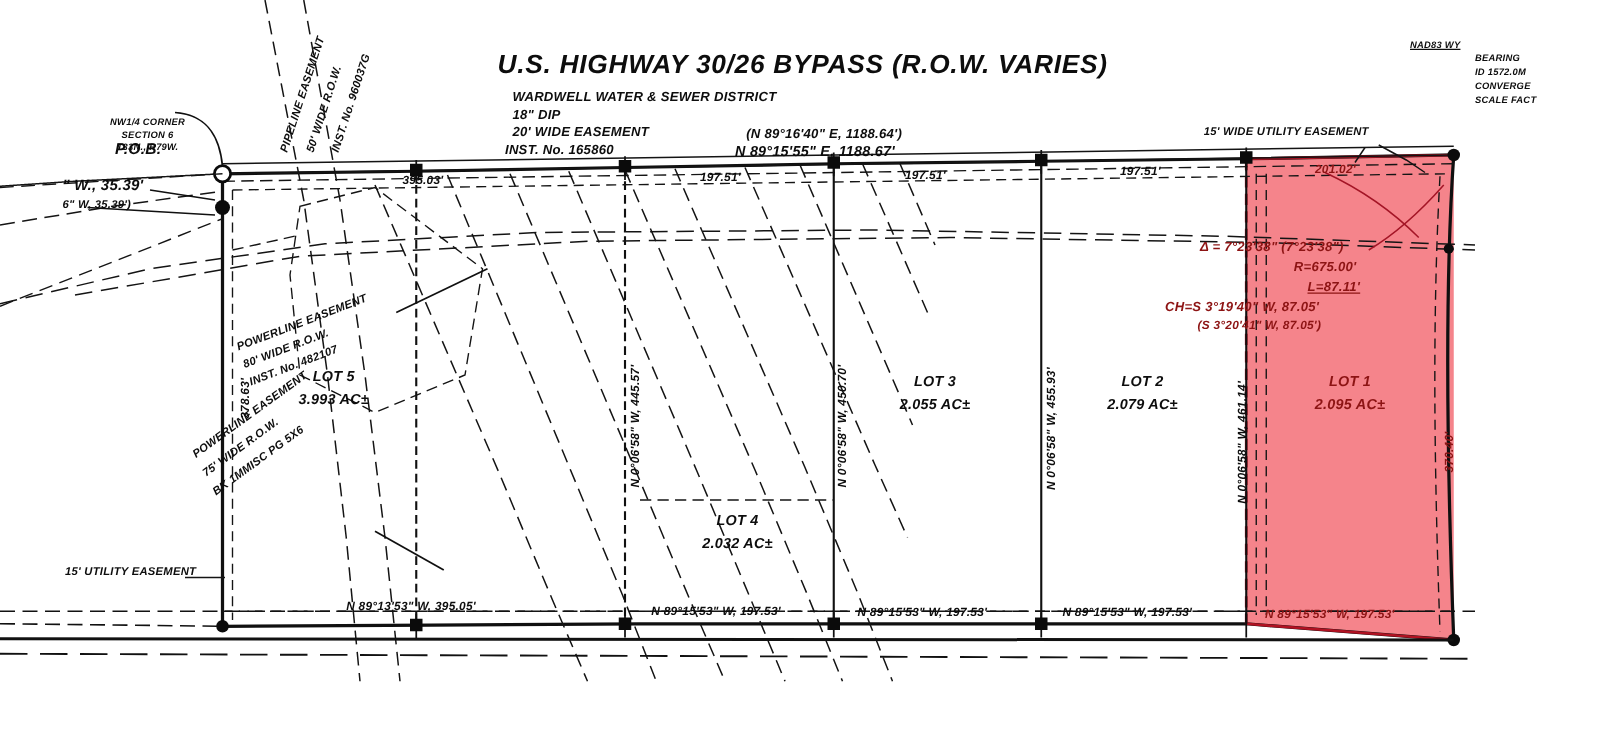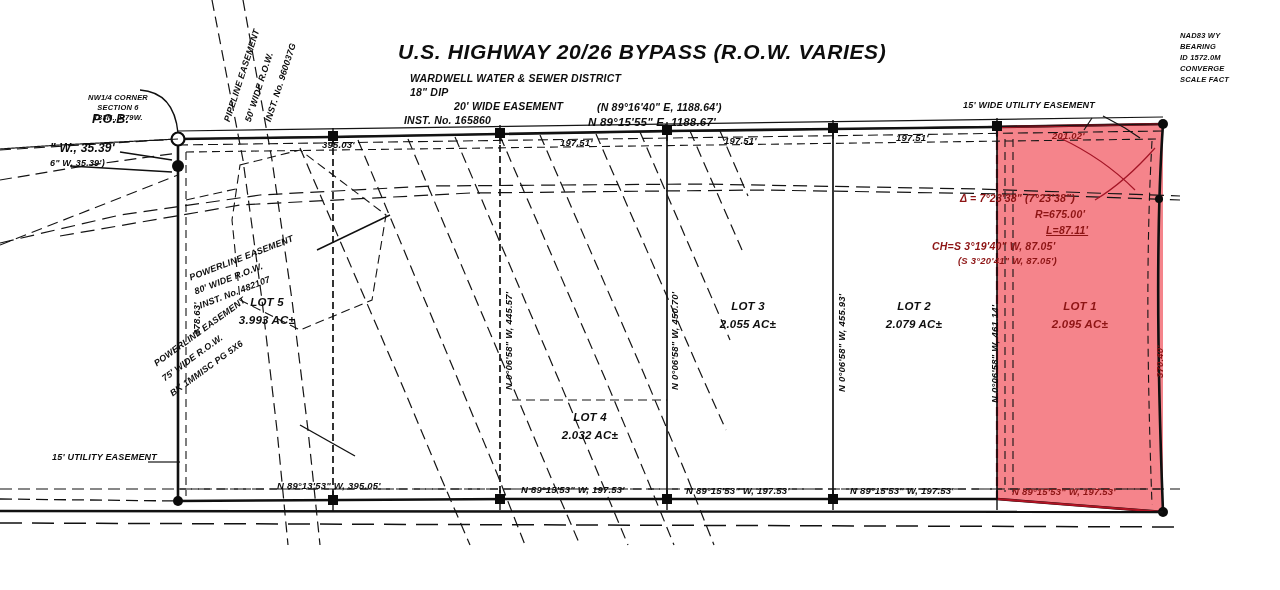--- a/index.html
+++ b/index.html
@@ -218,25 +218,25 @@
     <g fill="none" stroke="#141414" stroke-width="1.2">
       <path d="M 1103,116 L 1125,128 L 1140,138"></path>
       <path d="M 1092,118 L 1084,130"></path>
     </g>
 
     <g fill="none" stroke="#141414" stroke-width="1.2">
       <path d="M 148,462 L 180,462"></path>
     </g>
   </svg>
 
-  <div class="lbl t-title" style="left:398px; top:40px;">U.S. HIGHWAY 20/26 BYPASS (R.O.W. VARIES)</div>
+  <div class="lbl t-title" style="left:398px; top:40px;">U.S. HIGHWAY 30/26 BYPASS (R.O.W. VARIES)</div>
 
   <div class="lbl t-sub" style="left:410px; top:72px;">WARDWELL WATER &amp; SEWER DISTRICT</div>
   <div class="lbl t-sub" style="left:410px; top:86px;">18" DIP</div>
-  <div class="lbl t-sub" style="left:410px; top:100px;margin-left:44px;">20' WIDE EASEMENT</div>
+  <div class="lbl t-sub" style="left:410px; top:100px;">20' WIDE EASEMENT</div>
   <div class="lbl t-sub" style="left:404px; top:114px;">INST. No. 165860</div>
 
   <div class="lbl t-sub" style="left:597px; top:101px;">(N 89°16'40" E, 1188.64')</div>
   <div class="lbl t-sub" style="left:588px; top:116px; font-size:11.5px;">N 89°15'55" E, 1188.67'</div>
 
   <div class="lbl t-pob" style="left:92px; top:78px;margin-top:34px;">P.O.B.</div>
   <div class="lbl t-tiny ctr" style="left:78px; top:94px; width:80px;">NW1/4 CORNER</div>
   <div class="lbl t-tiny ctr" style="left:78px; top:104px; width:80px;">SECTION 6</div>
   <div class="lbl t-tiny ctr" style="left:78px; top:114px; width:80px;">T33N., R79W.</div>
 
@@ -252,21 +252,21 @@
   <div class="lbl t-small rot22" style="left:198px; top:301px;">INST. No. 482107</div>
 
   <div class="lbl t-small rot36" style="left:152px; top:360px;">POWERLINE EASEMENT</div>
   <div class="lbl t-small rot36" style="left:160px; top:375px;">75' WIDE R.O.W.</div>
   <div class="lbl t-small rot36" style="left:168px; top:390px;">BK 1MMISC PG 5X6</div>
 
   <div class="lbl t-small" style="left:52px; top:452px;text-align:center;">15' UTILITY EASEMENT</div>
 
   <div class="lbl t-small" style="left:963px; top:100px;">15' WIDE UTILITY EASEMENT</div>
 
-  <div class="lbl t-tiny" style="left:1180px; top:32px;">NAD83 WY</div>
+  <div class="lbl t-tiny" style="left:1128px; top:32px;text-decoration:underline;">NAD83 WY</div>
   <div class="lbl t-tiny" style="left:1180px; top:43px;">BEARING</div>
   <div class="lbl t-tiny" style="left:1180px; top:54px;">ID 1572.0M</div>
   <div class="lbl t-tiny" style="left:1180px; top:65px;">CONVERGE</div>
   <div class="lbl t-tiny" style="left:1180px; top:76px;font-style:italic;">SCALE FACT</div>
 
   <div class="lbl t-bear" style="left:322px; top:140px;">395.03'</div>
   <div class="lbl t-bear" style="left:560px; top:138px;">197.51'</div>
   <div class="lbl t-bear" style="left:724px; top:136px;">197.51'</div>
   <div class="lbl t-bear" style="left:896px; top:133px;">197.51'</div>
   <div class="lbl t-bear red" style="left:1052px; top:131px;">201.02'</div>

